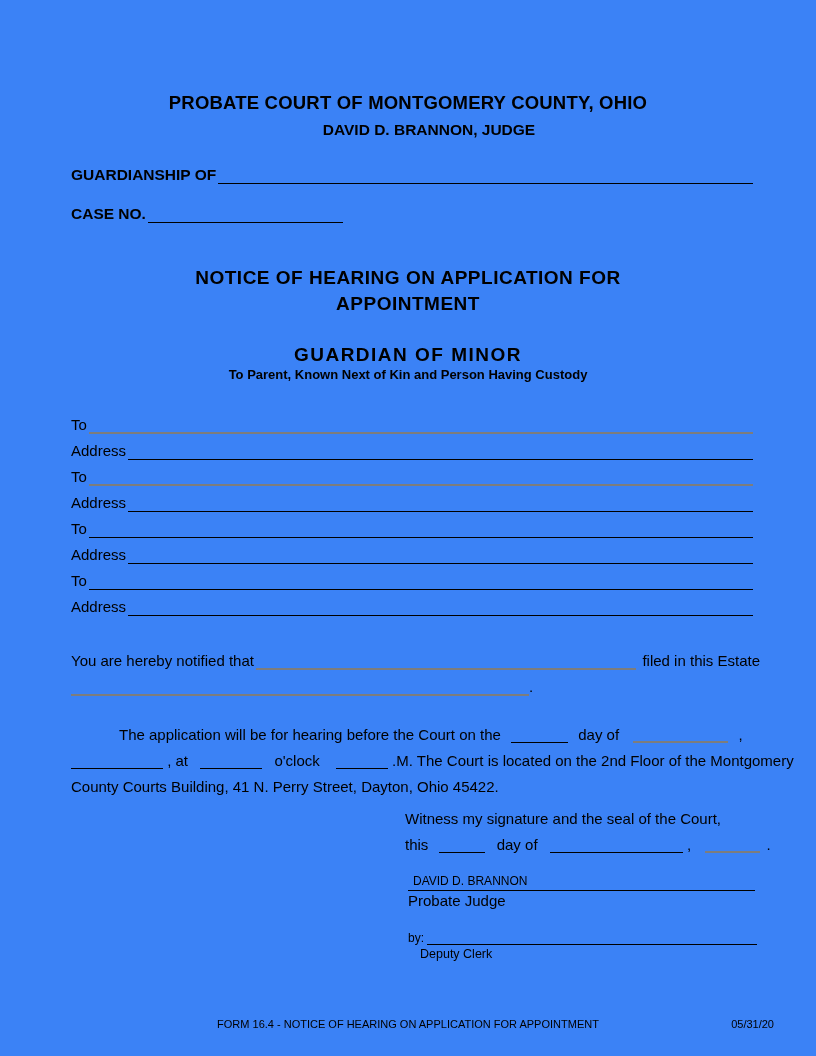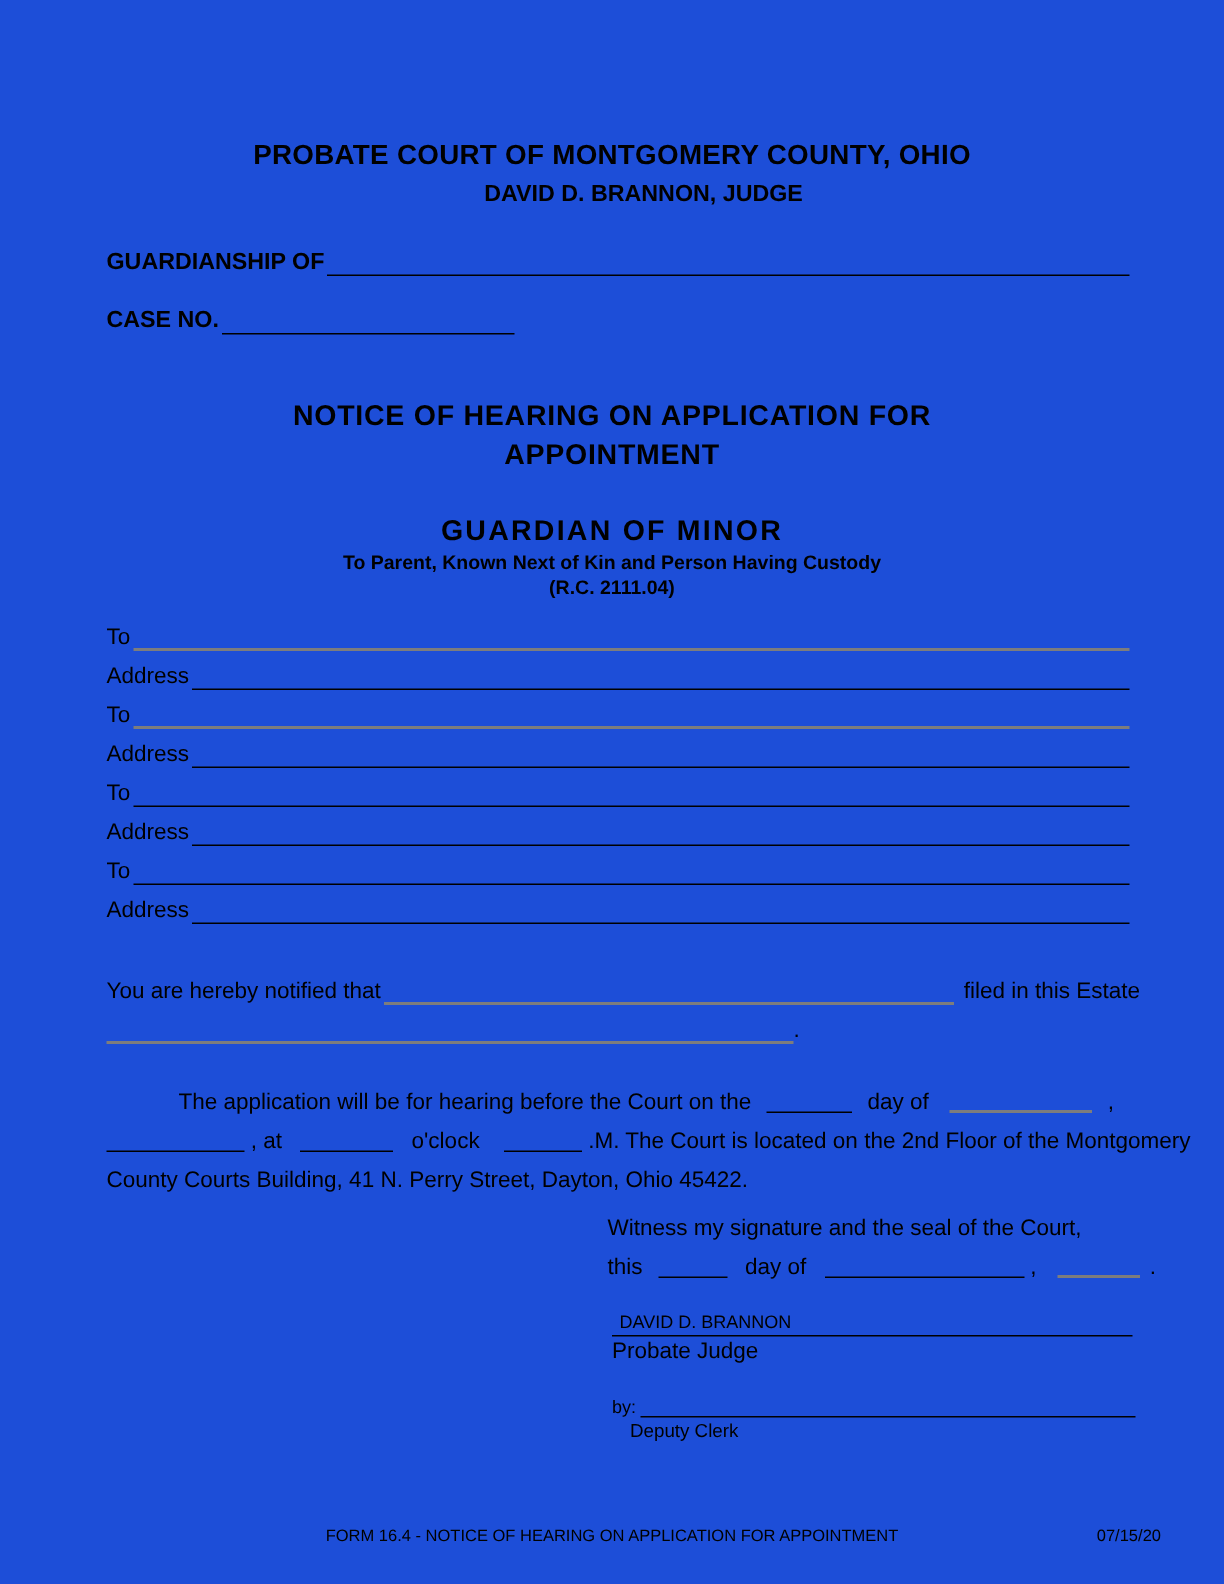--- a/index.html
+++ b/index.html
@@ -2,21 +2,21 @@
 <html><head>
 <meta charset="utf-8">
 <style>
   * { margin: 0; padding: 0; box-sizing: border-box; }
   html, body { background: #ffffff; }
   .page {
     position: relative;
     width: 816px;
     height: 1056px;
     margin: 0 auto;
-    background: #1d4ed8;
+    background: #3b82f6;
     color: #000000;
     font-family: "Liberation Sans", "DejaVu Sans", sans-serif;
     overflow: hidden;
   }
   .abs { position: absolute; }
 
   
   .court-title { top: 92px; left: 0; right: 0; text-align: center; }
   .court-title .line1 { font-size: 18.5px; font-weight: bold; letter-spacing: 0.2px; }
   .court-title .line2 { font-size: 15.5px; font-weight: bold; margin-top: 7px; padding-left: 42px; }
@@ -117,21 +117,20 @@
     <span class="fill"></span>
   </div>
 
   <div class="abs notice-title">
     <div>NOTICE OF HEARING ON APPLICATION FOR</div>
     <div>APPOINTMENT</div>
   </div>
 
   <div class="abs guardian-title">GUARDIAN OF MINOR</div>
   <div class="abs guardian-sub">To Parent, Known Next of Kin and Person Having Custody</div>
-  <div class="abs statute">(R.C. 2111.04)</div>
 
   <div class="abs recipients">
     <div class="row">
       <span class="lbl">To</span>
       <span class="fill gray"></span>
     </div>
     <div class="row">
       <span class="lbl">Address</span>
       <span class="fill"></span>
     </div>
@@ -217,16 +216,16 @@
   <div class="abs by-block">
     <div class="by-row">
       <span>by:</span>
       <span class="fill"></span>
     </div>
     <div class="clerk-title">Deputy Clerk</div>
   </div>
 
   <div class="abs footer">
     <span>FORM 16.4 - NOTICE OF HEARING ON APPLICATION FOR APPOINTMENT</span>
-    <span class="date">07/15/20</span>
+    <span class="date">05/31/20</span>
   </div>
 
 </div>
 
 </body></html>

